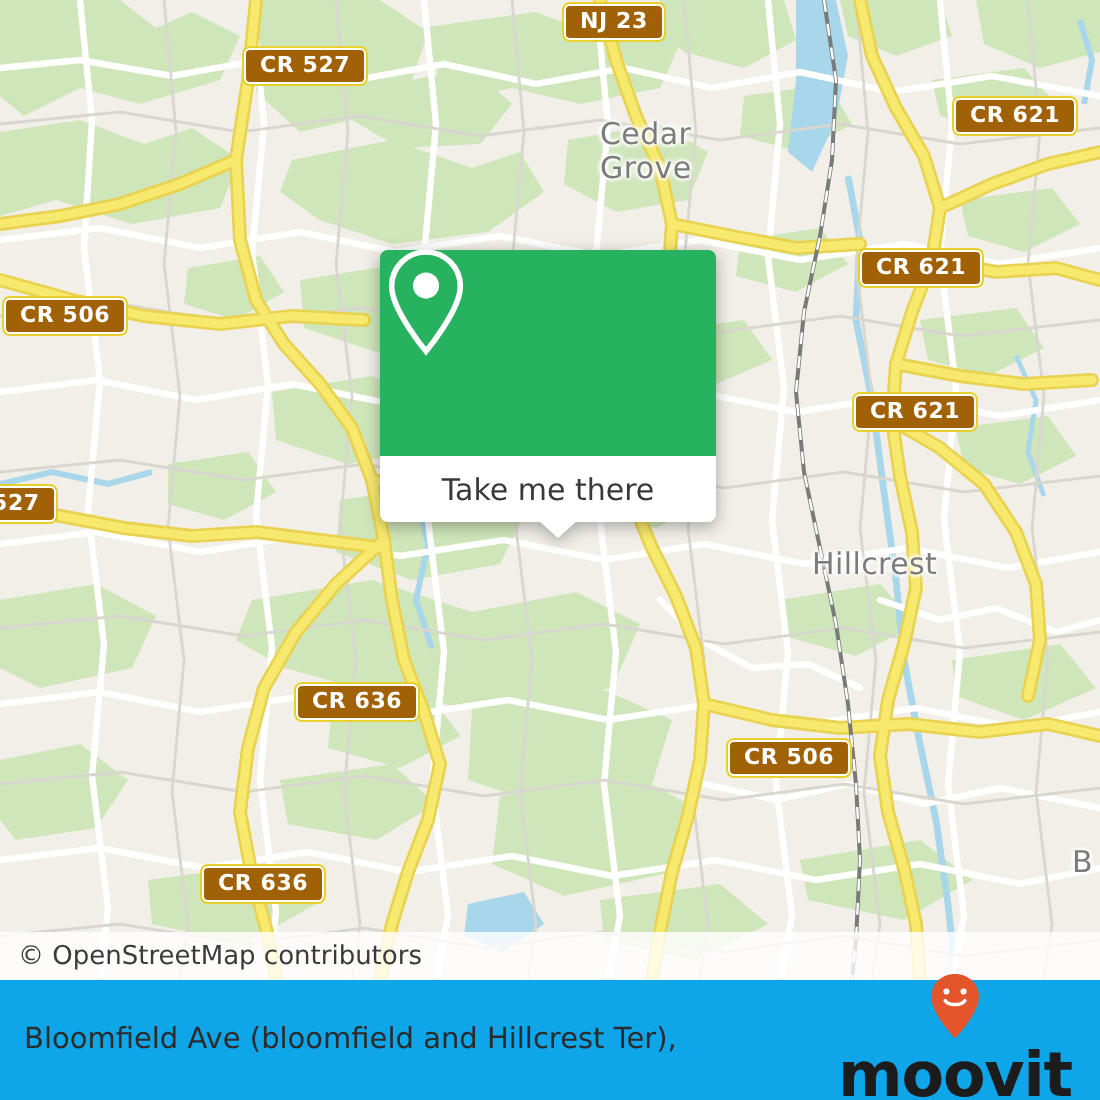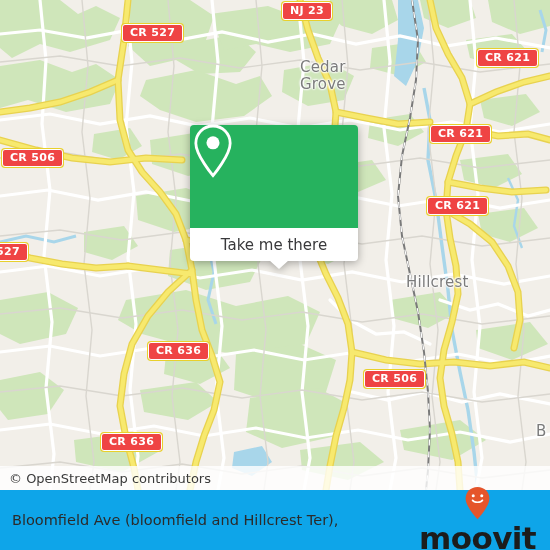--- a/index.html
+++ b/index.html
@@ -18,21 +18,21 @@
   
   .placelabel {
     position:absolute; color:#7b7b7b; font-size:15px; line-height:15px;
     font-family:"DejaVu Sans", sans-serif; white-space:pre; letter-spacing:.2px;
     text-shadow: 0 0 2px #fff, 0 0 2px #fff, 0 0 3px #fff, 1px 0 2px #fff, -1px 0 2px #fff;
   }
 
   
   .shield {
     position:absolute;
-    background:#ef4444;
+    background:#a16207;
     border:1.5px solid #ffffff;
     border-radius:3px;
     color:#ffffff;
     font-size:11px;
     font-weight:bold;
     font-family:"DejaVu Sans", sans-serif;
     padding:2px 7px 3px 7px;
     white-space:nowrap;
     box-shadow:0 0 0 1px #e8d02c;
     line-height:11px;

